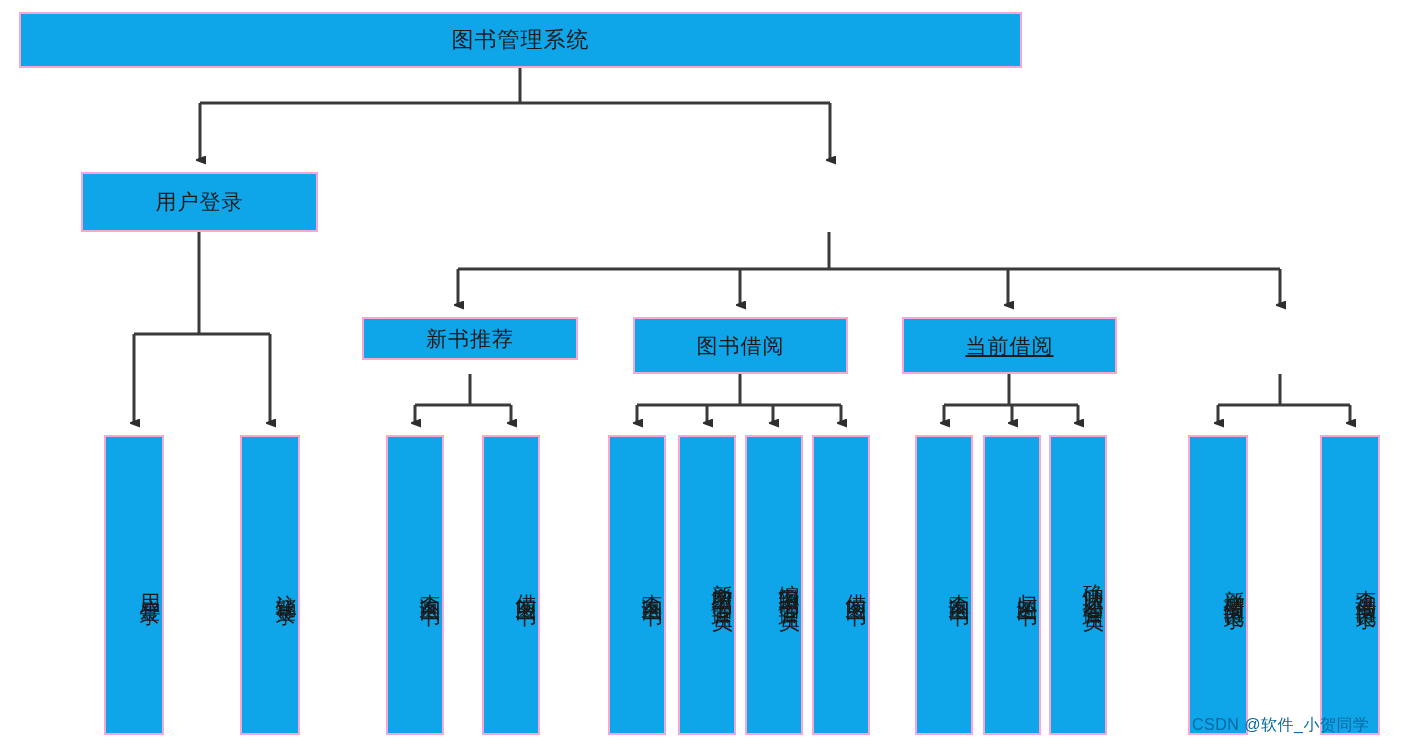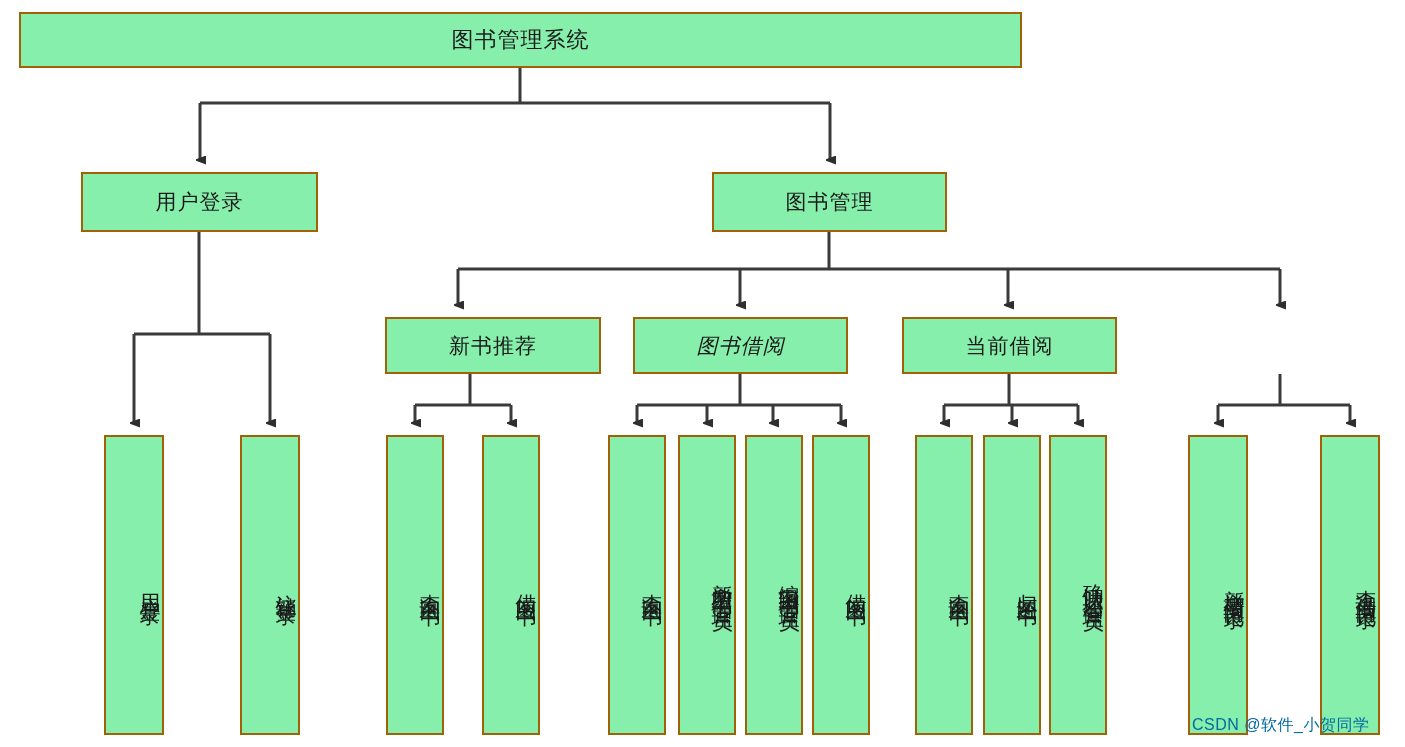--- a/index.html
+++ b/index.html
@@ -21,22 +21,22 @@
     position: absolute;
     left: 0;
     top: 0;
     width: 1405px;
     height: 747px;
     pointer-events: none;
   }
   .node {
     position: absolute;
     box-sizing: border-box;
-    background: #86efac;
-    border: 2px solid #a16207;
+    background: #0ea5e9;
+    border: 2px solid #f9a8d4;
     display: flex;
     align-items: center;
     justify-content: center;
     color: #1a1a1a;
     text-align: right;
   }
   .node.h {
     font-size: 21px;
     letter-spacing: 1px;
     line-height: 1.2;
@@ -124,31 +124,28 @@
     </g>
   </svg>
 
   <div class="node h root" style="left:19px; top:12px; width:1003px; height:56px;">
     <span>图书管理系统</span>
   </div>
 
   <div class="node h" style="left:81px; top:172px; width:237px; height:60px;">
     <span>用户登录</span>
   </div>
-  <div class="node h" style="left:712px; top:172px; width:235px; height:60px;">
-    <span>图书管理</span>
-  </div>
 
-  <div class="node h" style="left:362px; top:317px; width:216px; height:57px;margin-left:23px;">
+  <div class="node h" style="left:362px; top:317px; width:216px; height:43px;">
     <span>新书推荐</span>
   </div>
-  <div class="node h" style="left:633px; top:317px; width:215px; height:57px;font-style:italic;">
+  <div class="node h" style="left:633px; top:317px; width:215px; height:57px;">
     <span>图书借阅</span>
   </div>
-  <div class="node h" style="left:902px; top:317px; width:215px; height:57px;">
+  <div class="node h" style="left:902px; top:317px; width:215px; height:57px;text-decoration:underline;">
     <span>当前借阅</span>
   </div>
 
   <div class="node v" style="left:104px; top:435px; width:60px; height:300px;">
     <span class="vlabel">用户登录</span>
   </div>
   <div class="node v" style="left:240px; top:435px; width:60px; height:300px;">
     <span class="vlabel">注销登录</span>
   </div>
 

